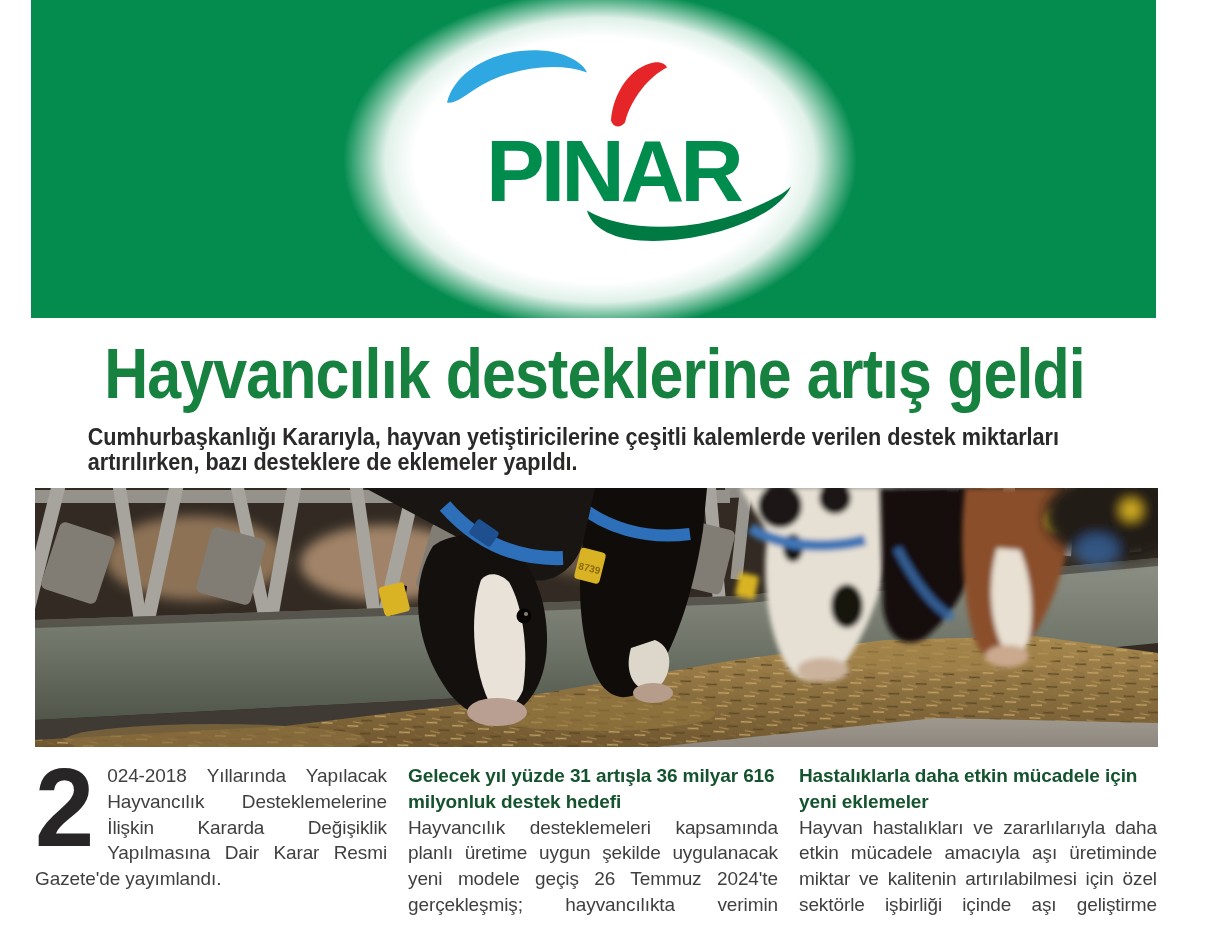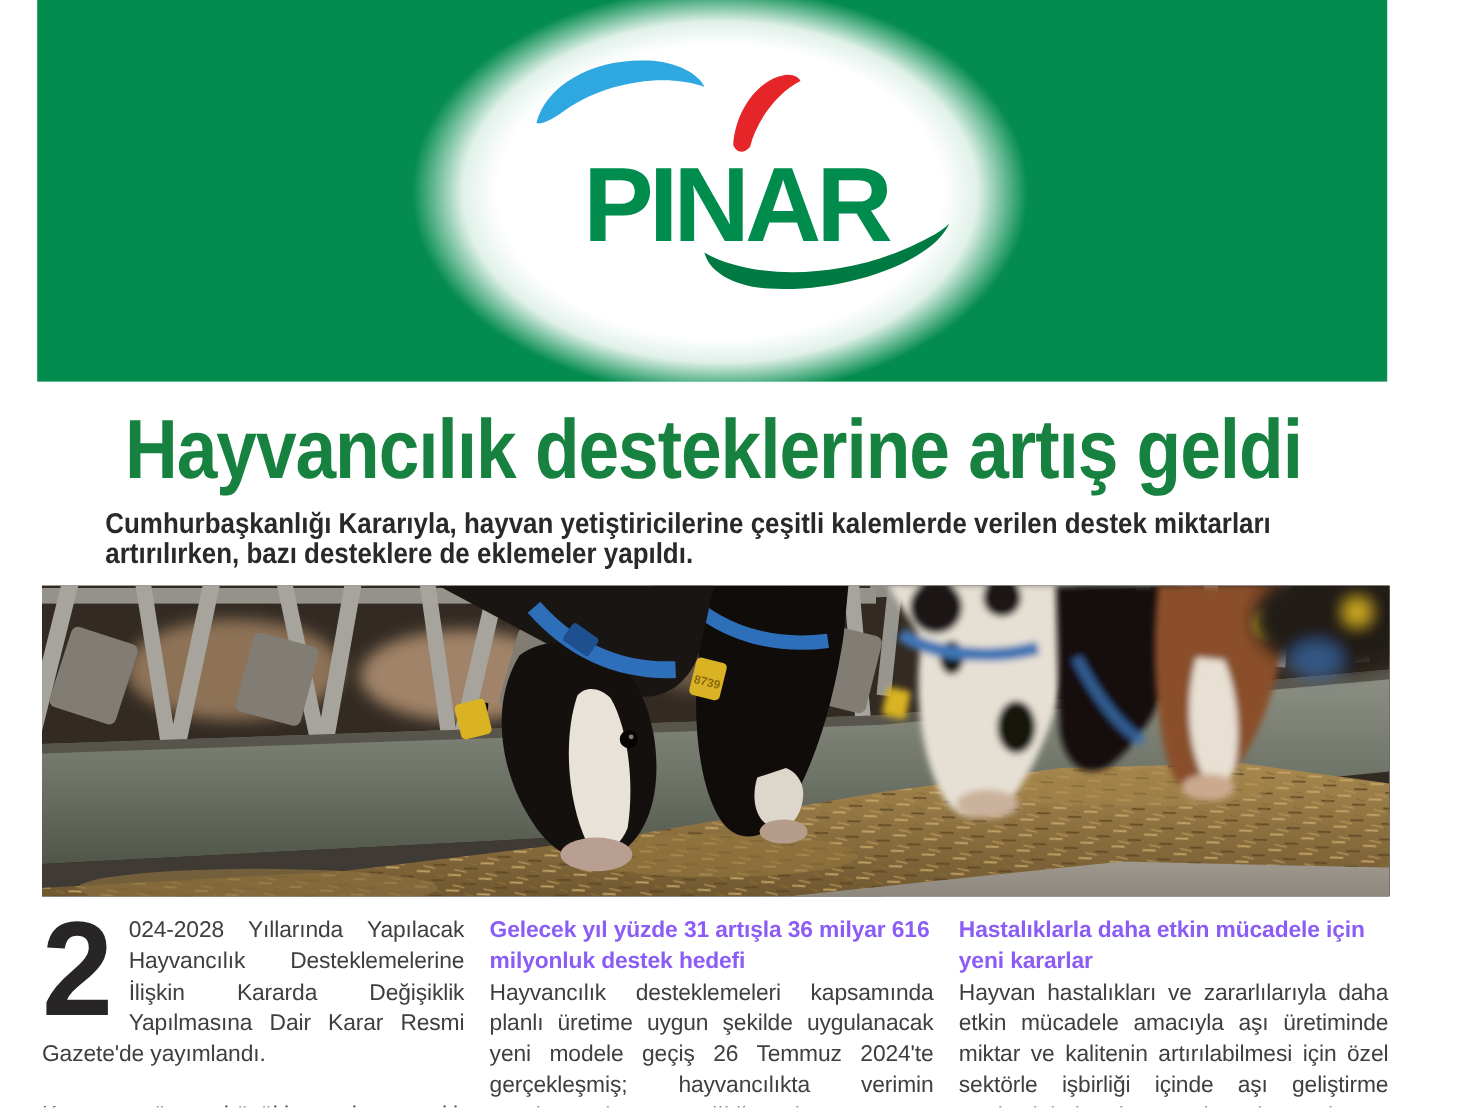--- a/index.html
+++ b/index.html
@@ -66,21 +66,21 @@
     display: flex; gap: 21px;
     color: #413f3e;
   }
   .col-1 { width: 352px; } .col-2 { width: 370px; } .col-3 { width: 358px; }
   .para {
     font-size: 19px; line-height: 25.8px; text-align: justify;
     letter-spacing: -0.1px;
   }
   .para + .para { margin-top: 25px; }
   .colhead {
-    font-size: 19px; line-height: 25.8px; font-weight: 700; color: #8b5cf6;
+    font-size: 19px; line-height: 25.8px; font-weight: 700; color: #14532d;
     letter-spacing: -0.1px;
   }
   .dropcap {
     float: left; font-size: 112px; line-height: 82px; font-weight: 700;
     color: #272525; margin: 4px 10px 0 0; transform: scaleX(.95);
     transform-origin: left top;
   }
 </style>
 </head>
 <body>
@@ -250,26 +250,26 @@
           <rect x="346" y="96" width="26" height="30" rx="4" fill="#d9b324"></rect>
         </g>
         <path d="M410,18 C440,52 478,72 528,70" stroke="#2e6fba" stroke-width="14" fill="none"></path>
         <rect x="436" y="36" width="26" height="18" rx="3" fill="#1e4f8e" transform="rotate(35 449 45)"></rect>
       </g>
     </svg>
   </figure>
 
   <section class="article">
     <div class="col-1">
-      <p class="para"><span class="dropcap">2</span><span>024-2028 Yıllarında Yapılacak Hayvancılık Desteklemelerine İlişkin Kararda Değişiklik Yapılmasına Dair Karar Resmi Gazete'de yayımlandı.</span></p>
+      <p class="para"><span class="dropcap">2</span><span>024-2018 Yıllarında Yapılacak Hayvancılık Desteklemelerine İlişkin Kararda Değişiklik Yapılmasına Dair Karar Resmi Gazete'de yayımlandı.</span></p>
       <p class="para">Karara göre, büyükbaş hayvancılık destekleri kapsamında, buzağılar için yüzde 40 artışla hayvan başına 1400 lira, malaklar için</p>
     </div>
     <div class="col-2">
       <h3 class="colhead">Gelecek yıl yüzde 31 artışla 36 milyar 616 milyonluk destek hedefi</h3>
       <p class="para">Hayvancılık desteklemeleri kapsamında planlı üretime uygun şekilde uygulanacak yeni modele geçiş 26 Temmuz 2024'te gerçekleşmiş; hayvancılıkta verimin artırılması, hayvan sağlığının korunması ve planlı üretim kapsamında belirlenen havzalar bazında</p>
     </div>
     <div class="col-3">
-      <h3 class="colhead">Hastalıklarla daha etkin mücadele için yeni kararlar</h3>
+      <h3 class="colhead">Hastalıklarla daha etkin mücadele için yeni eklemeler</h3>
       <p class="para">Hayvan hastalıkları ve zararlılarıyla daha etkin mücadele amacıyla aşı üretiminde miktar ve kalitenin artırılabilmesi için özel sektörle işbirliği içinde aşı geliştirme merkezinin kurulması çalışmalarına devam ediliyor.</p>
     </div>
   </section>
 
 </div>
 
 </body></html>

